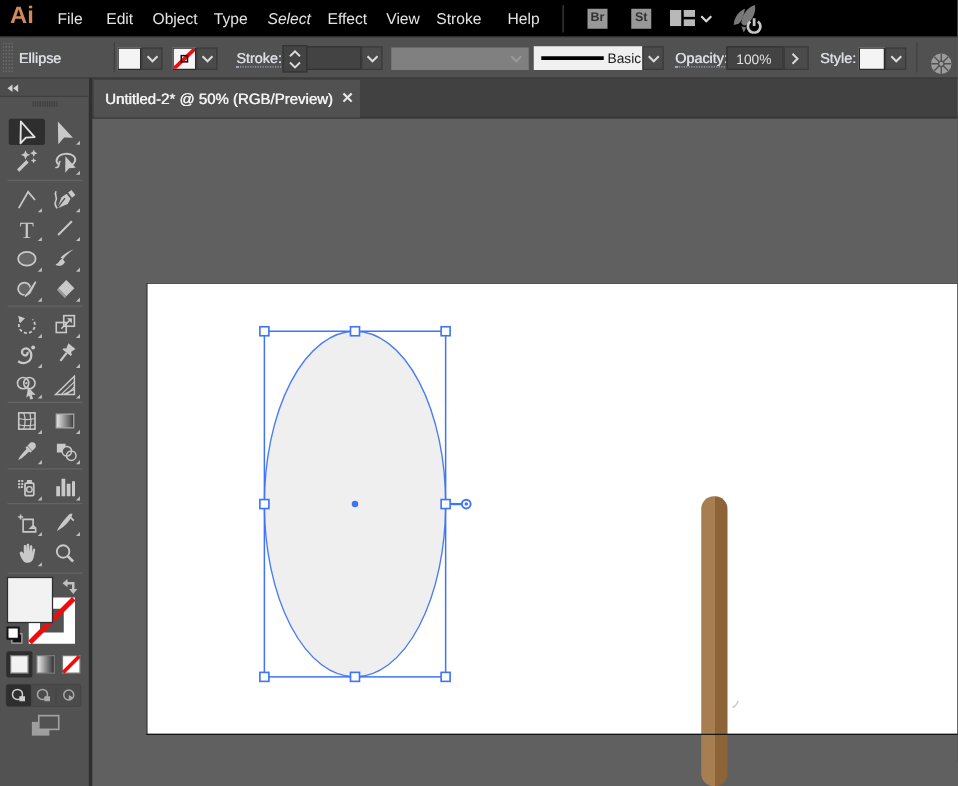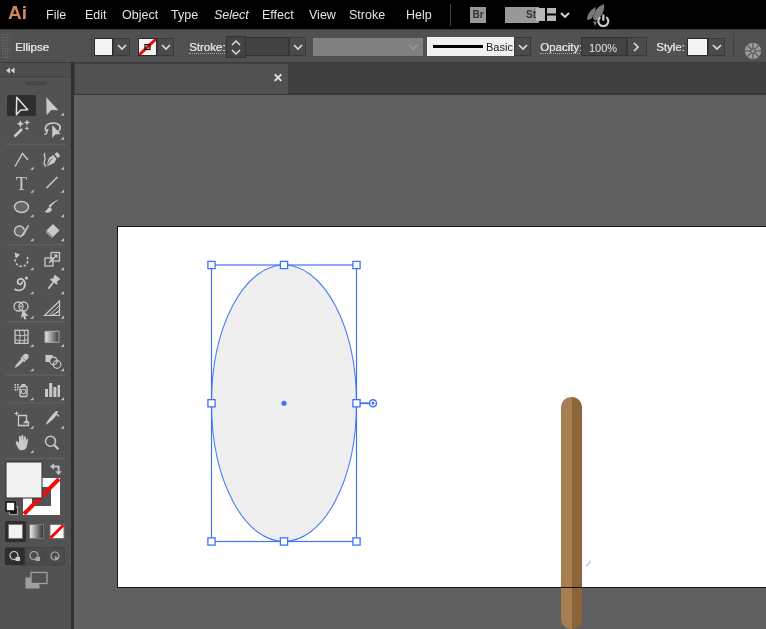--- a/index.html
+++ b/index.html
@@ -51,21 +51,21 @@
   <div class="mitem" style="left:171px;">Type</div>
   <div class="mitem" style="left:214px;font-style:italic;">Select</div>
   <div class="mitem" style="left:262px;">Effect</div>
   <div class="mitem" style="left:309px;">View</div>
   <div class="mitem" style="left:349px;">Stroke</div>
   <div class="mitem" style="left:406px;">Help</div>
   <div class="abs" style="left:450px;top:4px;width:1px;height:22px;background:#404040;"></div>
   <div class="abs" style="left:470px;top:7px;width:16px;height:16px;background:#989898;
        color:#333;font-size:10px;font-weight:bold;text-align:center;line-height:16px;">Br</div>
   <div class="abs" style="left:505px;top:7px;width:16px;height:16px;background:#989898;
-       color:#333;font-size:10px;font-weight:bold;text-align:center;line-height:16px;padding-left:18px;">St</div>
+       color:#333;font-size:10px;font-weight:bold;text-align:center;line-height:16px;">St</div>
   <svg class="abs" style="left:536px;top:8px;" width="20" height="13">
     <rect x="0" y="0" width="9" height="13" fill="#b8b8b8"></rect>
     <rect x="11" y="0" width="9" height="5.5" fill="#b8b8b8"></rect>
     <rect x="11" y="7.5" width="9" height="5.5" fill="#b8b8b8"></rect>
   </svg>
   <svg class="abs" style="left:559px;top:11px;" width="12" height="8">
     <polyline points="2,2 6,6 10,2" fill="none" stroke="#d8d8d8" stroke-width="1.8"></polyline>
   </svg>
   <svg class="abs" style="left:585px;top:3px;" width="26" height="24">
     <g fill="#787878">
@@ -200,20 +200,21 @@
       <line x1="1" y1="9" x2="17" y2="9"></line>
       <line x1="3.4" y1="3.4" x2="14.6" y2="14.6"></line>
       <line x1="14.6" y1="3.4" x2="3.4" y2="14.6"></line>
     </g>
     <circle cx="9" cy="9" r="2.2" fill="#9c9c9c" stroke="#515151" stroke-width="1"></circle>
   </svg>
 </div>
 
 <div class="abs" id="tabbar">
   <div id="tab">
+    <div id="tabtext">Untitled-2* @ 50% (RGB/Preview)</div>
     <div id="tabx">✕</div>
   </div>
 </div>
 
 <div class="abs" id="toolpanel">
   <svg width="72" height="567" id="toolsvg">
       <rect x="0" y="0" width="71" height="13.5" fill="#4d4d4d"></rect>
       <line x1="0" y1="14" x2="71" y2="14" stroke="#3f3f3f" stroke-width="1"></line>
       <g fill="#d2d2d2">
         <polygon points="10,4.5 10,10.5 6,7.5"></polygon>

